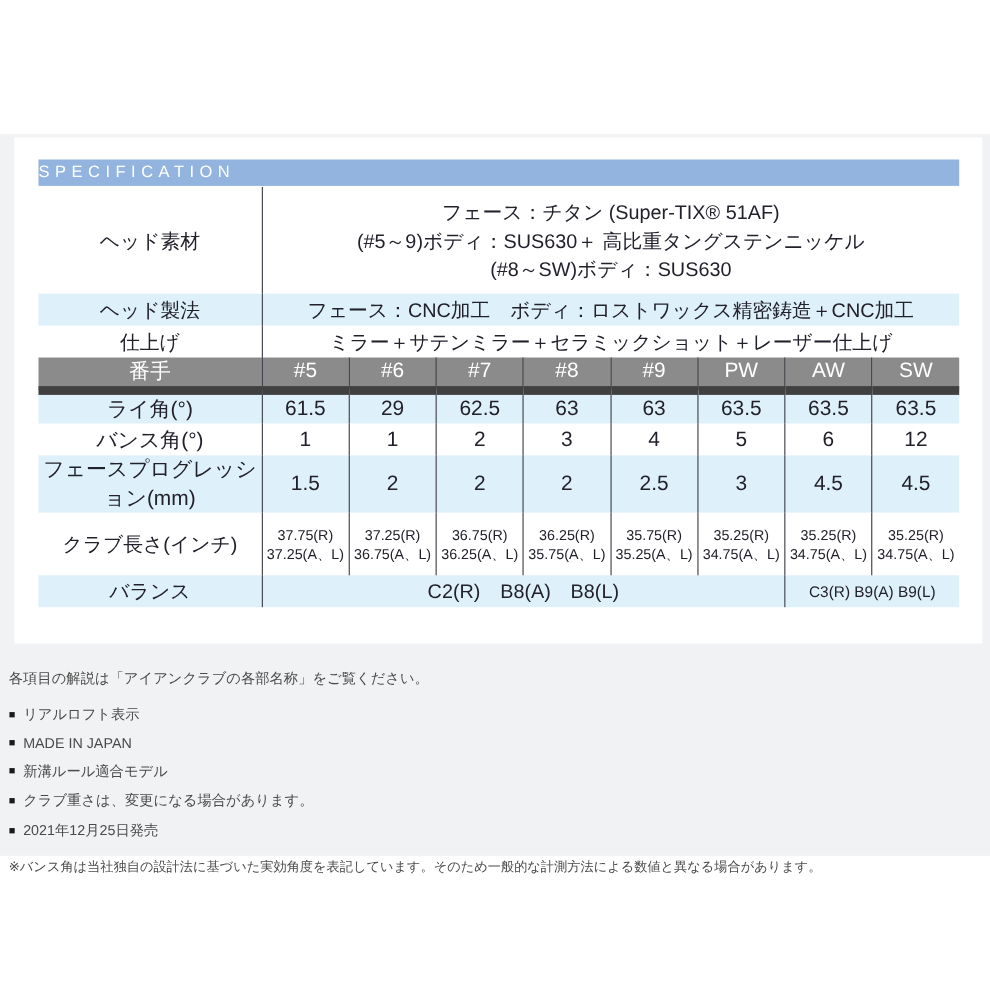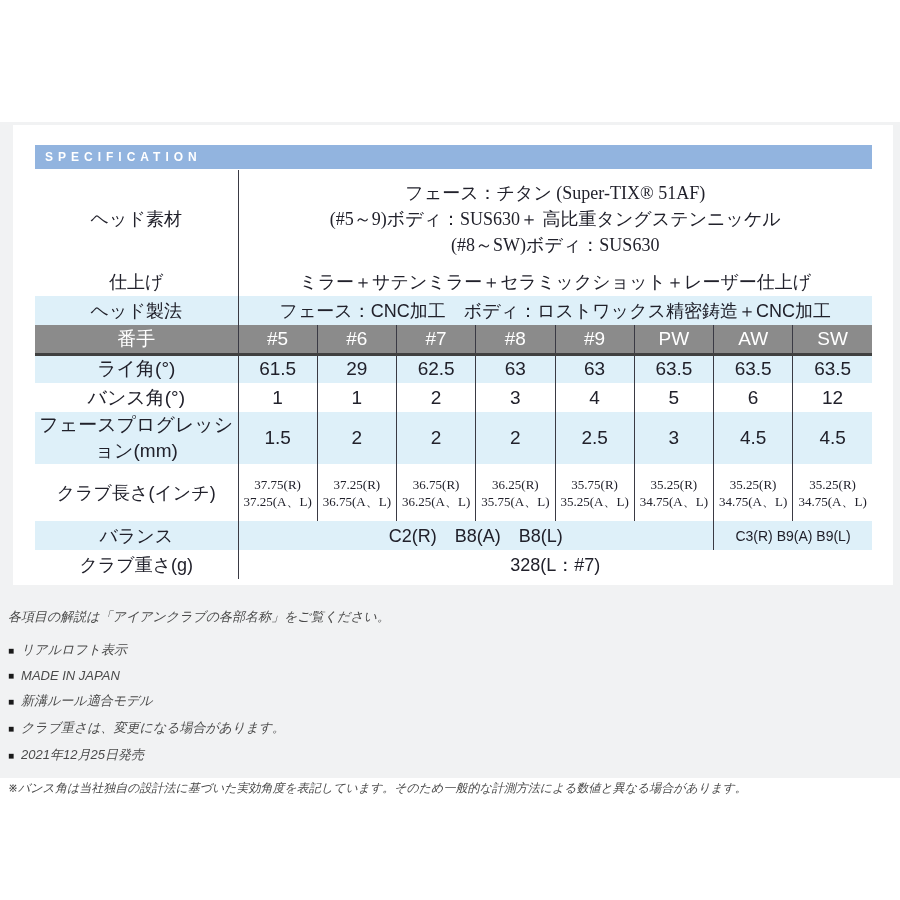--- a/index.html
+++ b/index.html
@@ -7,41 +7,41 @@
     --bar-bg:#92b4df; --bar-text:#ffffff;
     --row-blue:#def0f9; --row-gray:#8b8b8b; --gray-text:#ffffff;
     --table-text:#21212b; --border-dark:#3a3a44; --note-text:#4a4a4a;
   }
   *{box-sizing:border-box; margin:0; padding:0;}
   html,body{width:900px; height:900px; background:var(--page-bg);
     font-family:"Liberation Sans","DejaVu Sans",sans-serif; color:var(--table-text);}
   .band{position:absolute; top:122px; left:0; width:900px; height:656px; background:var(--band-bg);}
   .card{position:absolute; top:3px; left:13px; width:880px; height:460px; background:var(--card-bg);}
   .spec-bar{position:absolute; top:20px; left:22px; width:837px; height:24px;
-    background:var(--bar-bg); color:var(--bar-text); font-size:12px; font-weight:bold;
-    letter-spacing:5px; line-height:24px; padding-left:10px;}
+    background:var(--bar-bg); color:var(--bar-text); font-size:15px; font-weight:normal;
+    letter-spacing:5px; line-height:24px; }
   table.spec{position:absolute; top:45px; left:22px; width:837px; border-collapse:collapse;
     table-layout:fixed; font-size:18px; color:var(--table-text);}
   table.spec td{text-align:center; vertical-align:middle; padding:0;}
   td.lbl{font-size:18px;}
   td.data{border-left:1px solid var(--border-dark);}
   tr.shade td{background:var(--row-blue);}
-  tr.info-main td{height:97px;font-family:Liberation Serif, serif;}
+  tr.info-main td{height:97px;}
   tr.info td{height:29px;}
   td.content{text-align:left; padding-left:10px; font-size:18px; line-height:26px;}
   tr.units td{height:29px; background:var(--row-gray); color:var(--gray-text);
-    border-bottom:3px solid #404040; font-size:19px;}
+    border-bottom:8px solid #404040; font-size:19px;}
   tr.num td{height:29px; font-size:19px;}
   td.lbl-small{font-size:14px;}
   tr.len td{height:57px;}
-  tr.len td.data{font-size:13px; line-height:17px;font-family:Liberation Serif, serif;}
+  tr.len td.data{font-size:13px; line-height:17px;}
   tr.bal td{height:29px;}
   td.bal-sub{font-size:14px;}
   tr.wt td{height:29px;}
-  .notes{position:absolute; left:8px; top:486px; width:880px; color:var(--note-text);font-style:italic;}
+  .notes{position:absolute; left:8px; top:486px; width:880px; color:var(--note-text);}
   .notes-intro{font-size:13px; margin-bottom:15px;}
   .notes ul{list-style:none;}
   .notes li{font-size:13px; margin-bottom:9px; display:flex; align-items:center;}
   .bullet{font-size:10px; margin-right:7px; color:#1a1a1a;}
   .footnote{font-size:12px; margin-top:16px;}
 </style>
 </head>
 <body>
 
 <div class="band">
@@ -54,30 +54,30 @@
       </colgroup>
       <tbody>
           <tr class="info-main">
             <td class="lbl">ヘッド素材</td>
             <td class="data content" colspan="8">
               <div>フェース：チタン (Super-TIX® 51AF)</div>
               <div>(#5～9)ボディ：SUS630＋ 高比重タングステンニッケル</div>
               <div>(#8～SW)ボディ：SUS630</div>
             </td>
           </tr>
+          <tr class="info shade">
+            <td class="lbl">ヘッド製法</td>
+            <td class="data content" colspan="8">
+              <div>フェース：CNC加工　ボディ：ロストワックス精密鋳造＋CNC加工</div>
+            </td>
+          </tr>
           <tr class="info">
             <td class="lbl">仕上げ</td>
             <td class="data content" colspan="8">
               <div>ミラー＋サテンミラー＋セラミックショット＋レーザー仕上げ</div>
-            </td>
-          </tr>
-          <tr class="info shade">
-            <td class="lbl">ヘッド製法</td>
-            <td class="data content" colspan="8">
-              <div>フェース：CNC加工　ボディ：ロストワックス精密鋳造＋CNC加工</div>
             </td>
           </tr>
           <tr class="units">
             <td class="lbl">番手</td>
             <td class="data">#5</td>
             <td class="data">#6</td>
             <td class="data">#7</td>
             <td class="data">#8</td>
             <td class="data">#9</td>
             <td class="data">PW</td>
@@ -150,24 +150,20 @@
             <td class="data">
               <div>35.25(R)</div>
               <div>34.75(A、L)</div>
             </td>
           </tr>
           <tr class="bal shade">
             <td class="lbl">バランス</td>
             <td class="data" colspan="6">C2(R)　B8(A)　B8(L)</td>
             <td class="data bal-sub" colspan="2">C3(R) B9(A) B9(L)</td>
           </tr>
-          <tr class="wt">
-            <td class="lbl">クラブ重さ(g)</td>
-            <td class="data" colspan="8">328(L：#7)</td>
-          </tr>
         </tbody>
     </table>
   </div>
   <div class="notes">
     <p class="notes-intro">各項目の解説は「アイアンクラブの各部名称」をご覧ください。</p>
     <ul>
         <li>
           <span class="bullet">■</span>
           <span>リアルロフト表示</span>
         </li>

